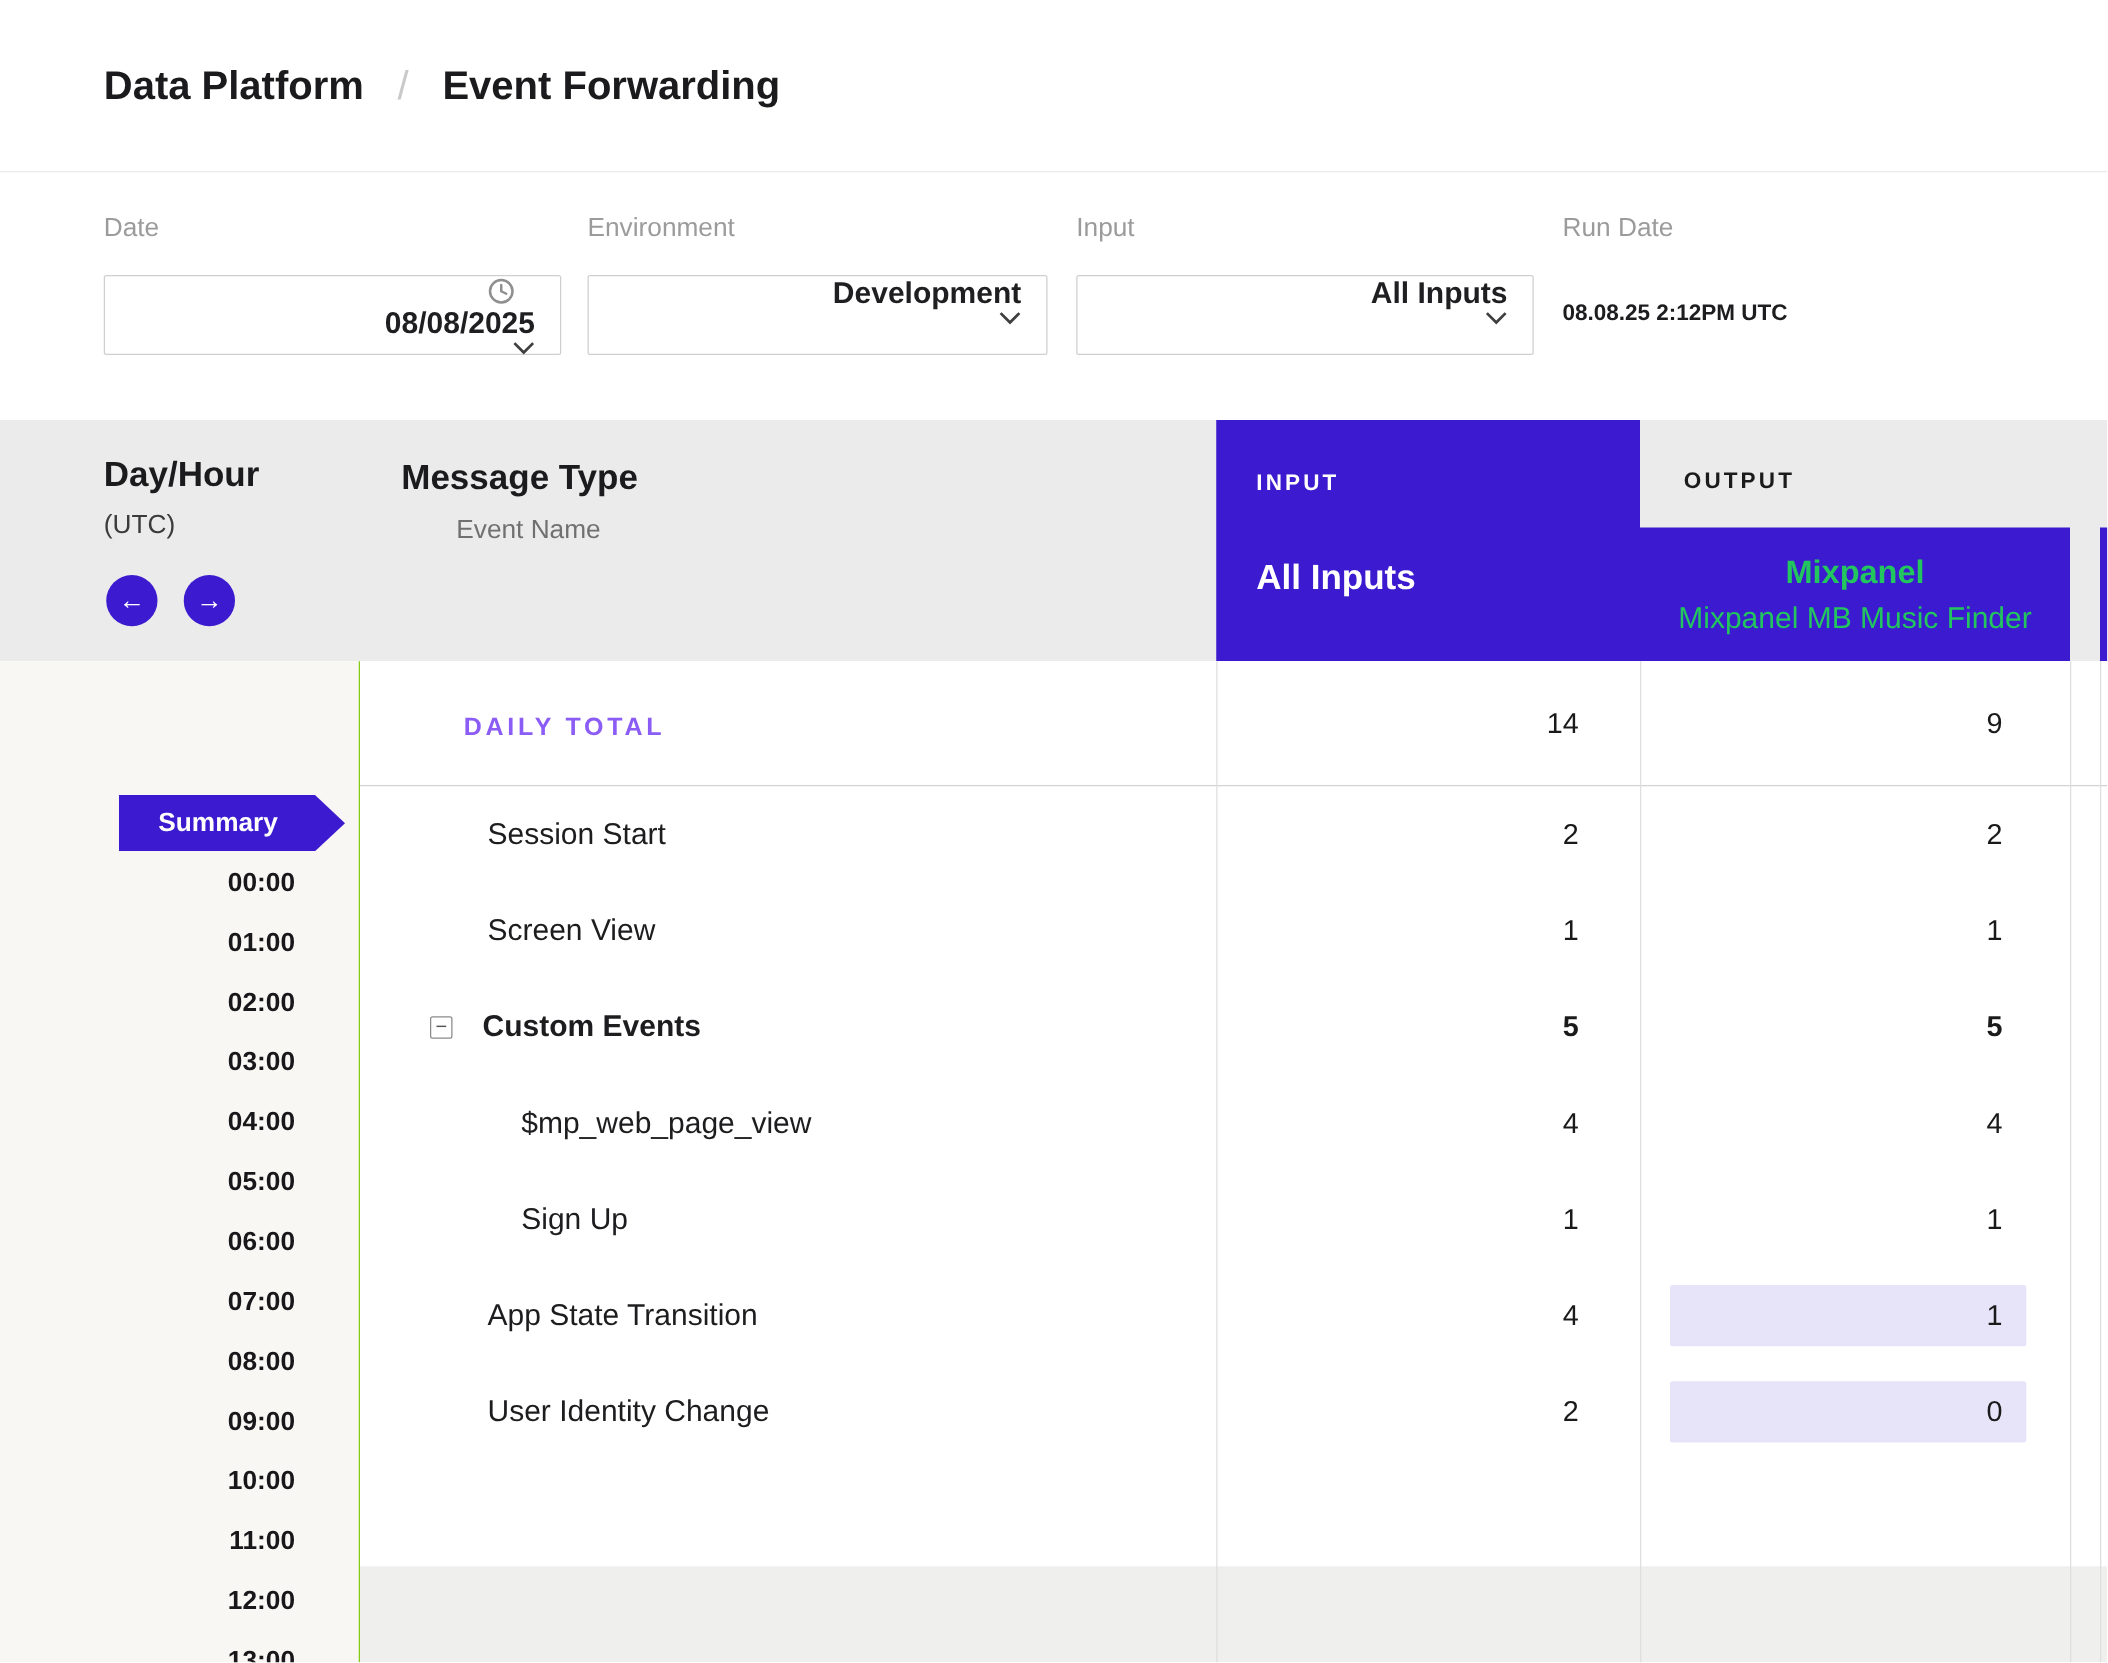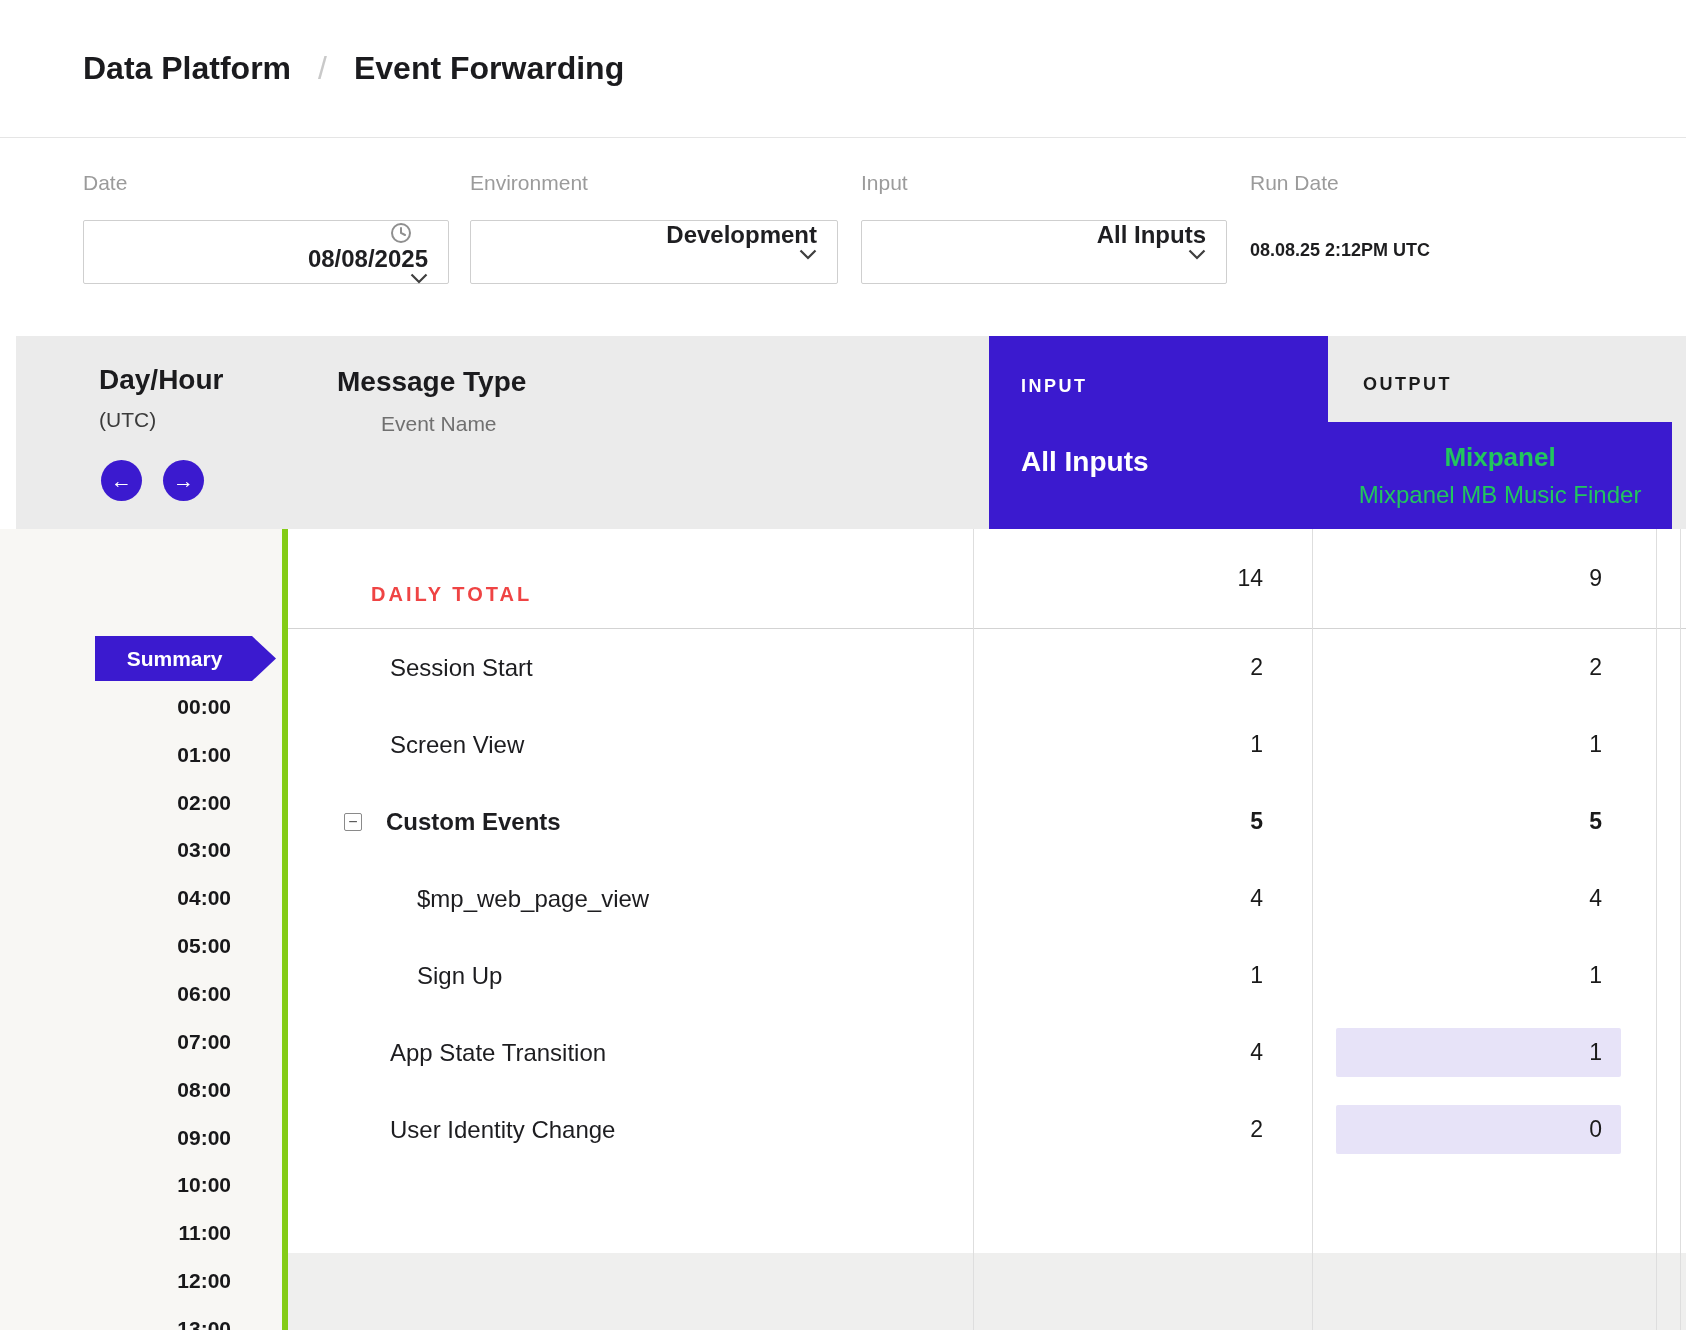--- a/index.html
+++ b/index.html
@@ -23,21 +23,21 @@
   .flabel { position:absolute; top:33px; left:0; font-size:21px; color:#9b9b9b; }
   .fbox { position:absolute; top:82px; left:0; right:0; height:64px; border:1px solid #cfcfcf; border-radius:2px;
           background:#fff; display:flex; align-items:flex-end; padding:0 20px 0 22px; cursor:pointer;flex-direction:column; }
   .fvalue { font-size:24px; font-weight:700; color:#1f1f22; white-space:nowrap; }
   .clock { margin-right:15px; flex:0 0 auto; }
   .chev { margin-left:auto; flex:0 0 auto; }
   .run-value { position:absolute; top:82px; left:0; height:60px; display:flex; align-items:center;
                font-size:18px; font-weight:700; color:#1d1d1f; white-space:nowrap; }
 
   
-  .thead { position:absolute; top:336px; left:16px; right:0; height:193px; background:var(--header_bg,#ebebeb); }
+  .thead { position:absolute; top:336px; left:0; right:0; height:193px; background:var(--header_bg,#ebebeb); }
   .dh-title { position:absolute; left:83px; top:28px; font-size:28px; font-weight:700; }
   .dh-sub   { position:absolute; left:83px; top:72px; font-size:21px; color:#3b3b3b; }
   .nav { position:absolute; left:85px; top:124px; display:flex; gap:21px; }
   .nav-btn { width:41px; height:41px; border-radius:50%; border:none; background:var(--accent,#3b1acf);
              color:#fff; font-size:21px; line-height:1; display:flex; align-items:center; justify-content:center;
              cursor:pointer; padding:0; font-family:inherit; }
   .mt-title { position:absolute; left:321px; top:30px; font-size:28px; font-weight:700; }
   .mt-sub   { position:absolute; left:365px; top:76px; font-size:21px; color:#707070; }
   .input-block { position:absolute; left:973px; top:0; width:339px; height:193px; background:var(--accent,#3b1acf);
                  color:#fff; cursor:pointer; }
@@ -50,33 +50,33 @@
   .out1-sub  { font-size:24px; margin-top:8px; font-weight:400; }
   .out2 { position:absolute; left:1680px; top:86px; right:0; height:107px; background:var(--accent,#3b1acf); }
 
   
   .tbody { position:absolute; top:529px; left:0; right:0; bottom:0; background:#fff; }
   .vline { position:absolute; top:0; bottom:0; width:0; border-left:1px solid #dedede; z-index:4; }
   .vl-1 { left:973px; } .vl-2 { left:1312px; } .vl-3 { left:1656px; } .vl-4 { left:1680px; }
   .gray-foot { position:absolute; left:288px; right:0; top:724px; bottom:0; background:#efefee; z-index:1; }
 
   .hours-col { position:absolute; left:0; top:0; bottom:0; width:288px; background:#f8f7f4;
-               border-right:6px solid #84cc16; z-index:5; }
+               border-right:1px solid #84cc16; z-index:5; }
   .summary-flag { position:absolute; left:95px; top:107px; width:181px; height:45px; background:var(--accent,#3b1acf);
                   color:#fff; font-size:21px; font-weight:700; display:flex; align-items:center; justify-content:center;
                   padding-right:22px; cursor:pointer;
                   clip-path:polygon(0 0, calc(100% - 24px) 0, 100% 50%, calc(100% - 24px) 100%, 0 100%); }
   .hours { position:absolute; left:0; right:51px; top:154px; }
   .hour { height:47.85px; display:flex; align-items:center; justify-content:flex-end;
           font-size:21px; font-weight:700; color:#18181a; cursor:pointer; }
 
   .daily { position:absolute; left:288px; right:0; top:0; height:100px; border-bottom:1px solid #d3d3d3;
            background:#fff; z-index:2; }
-  .daily-label { position:absolute; left:83px; top:16px; height:100%; display:flex; align-items:center;
-                 font-size:20px; font-weight:700; letter-spacing:3px; color:#ef4444; }
+  .daily-label { position:absolute; left:83px; top:4px; height:100%; display:flex; align-items:center;
+                 font-size:20px; font-weight:700; letter-spacing:3px; color:#8b5cf6; }
   .cell { position:absolute; top:0; height:100%; display:flex; align-items:center; justify-content:flex-end;
           font-size:23px; color:#1a1a1a; }
   .cell-input { left:685px;  width:339px; padding-right:49px; }
   .cell-out   { left:1024px; width:344px; padding-right:54px; }
   .hl-bg { position:absolute; left:24px; right:35px; top:14px; bottom:14px;
            background:var(--highlight,#e7e3f8); border-radius:2px; }
   .num { position:relative; }
 
   .rows { position:absolute; left:288px; right:0; top:100px; z-index:2; }
   .row { position:relative; height:77px; background:transparent; }

